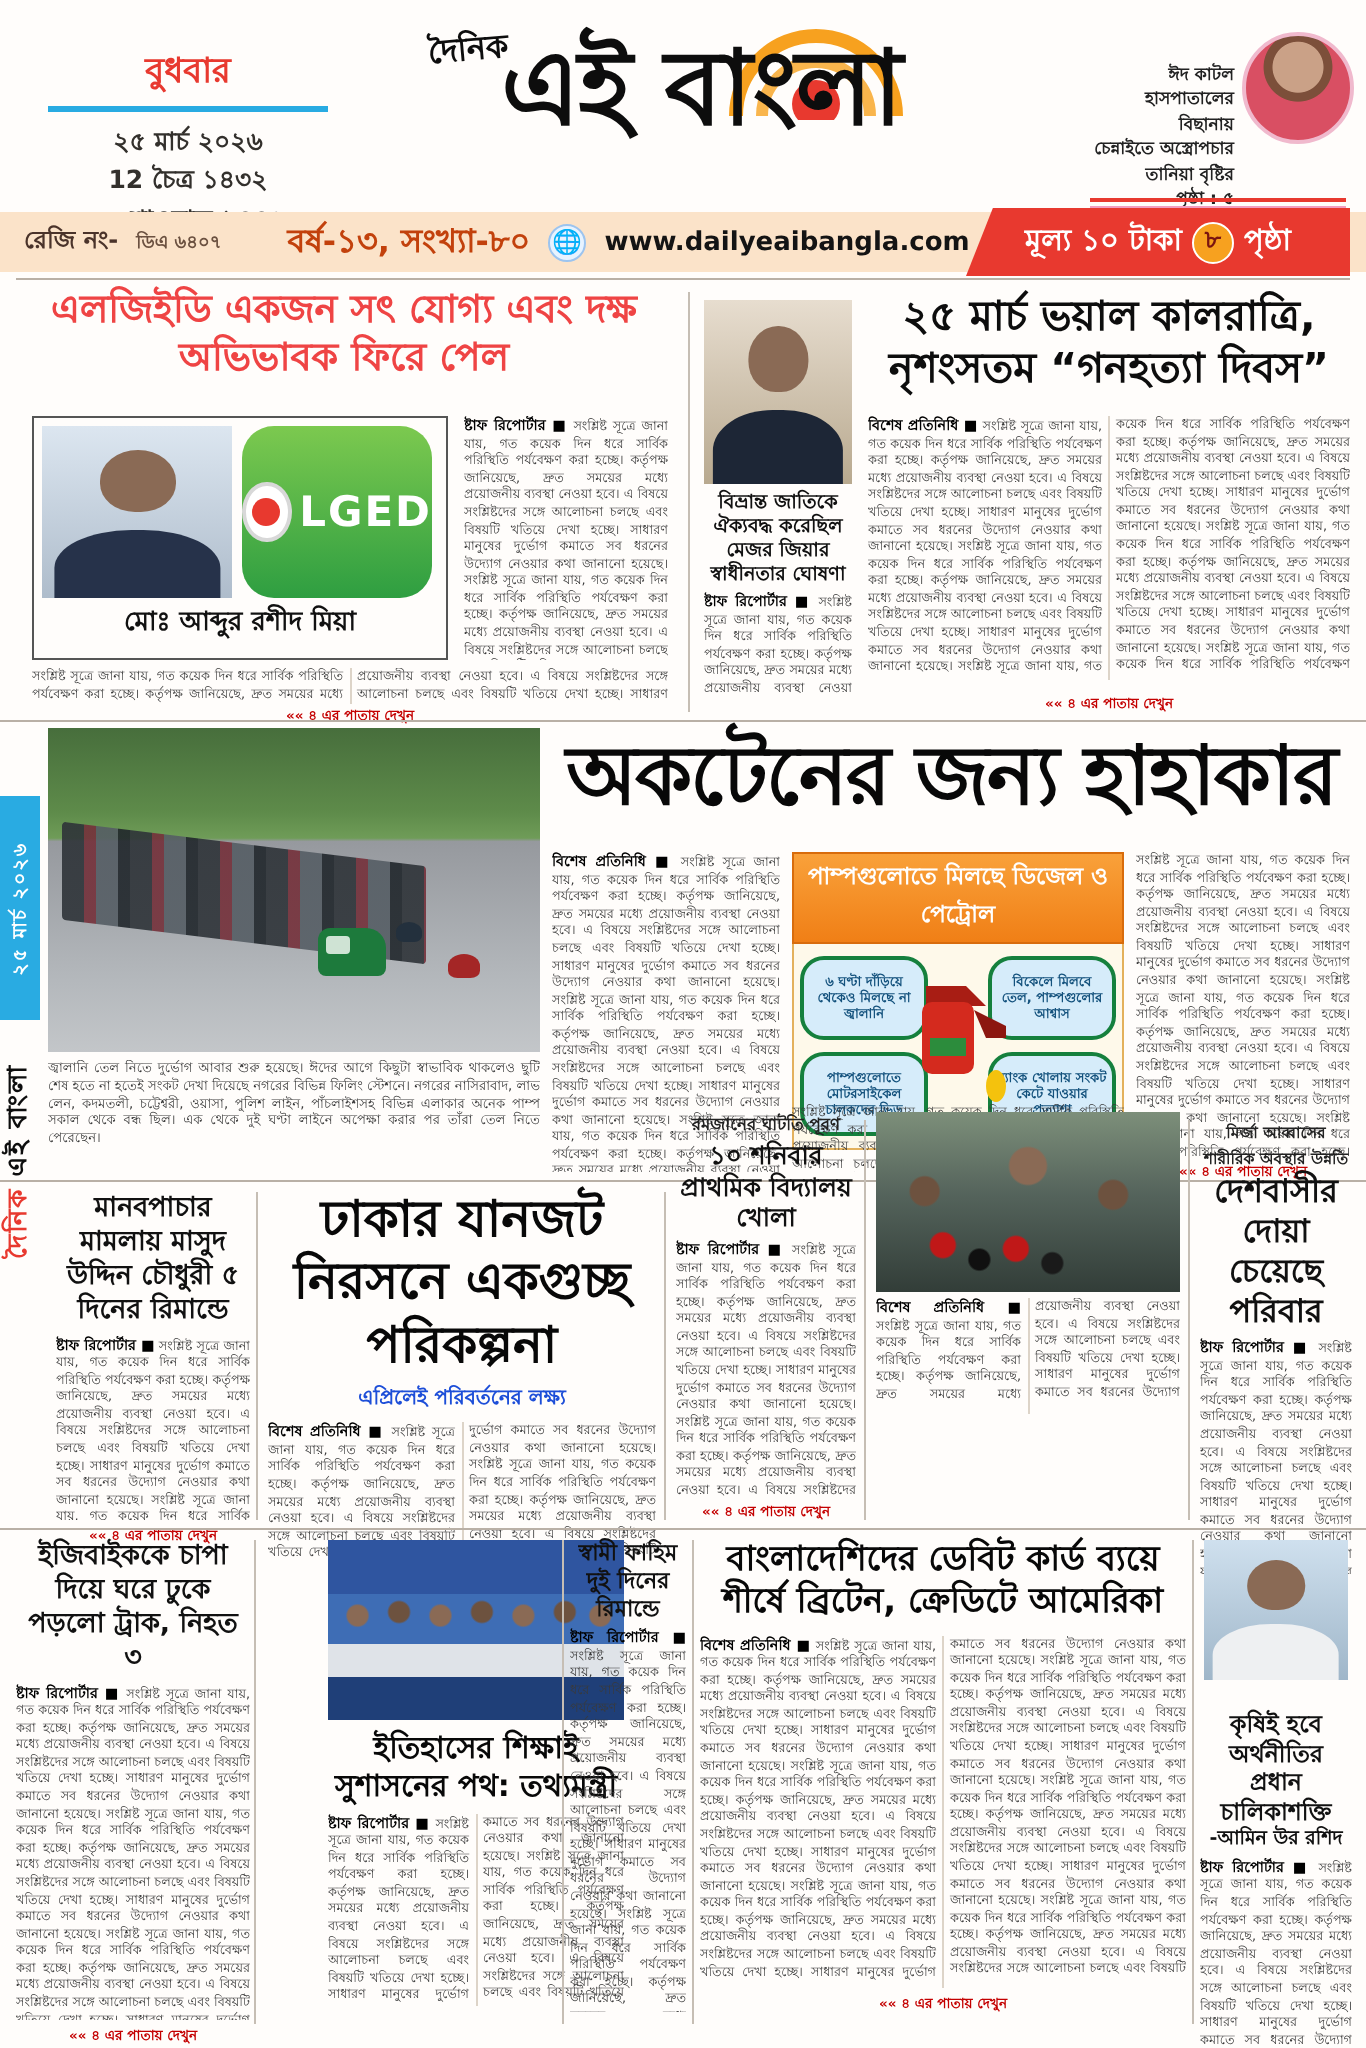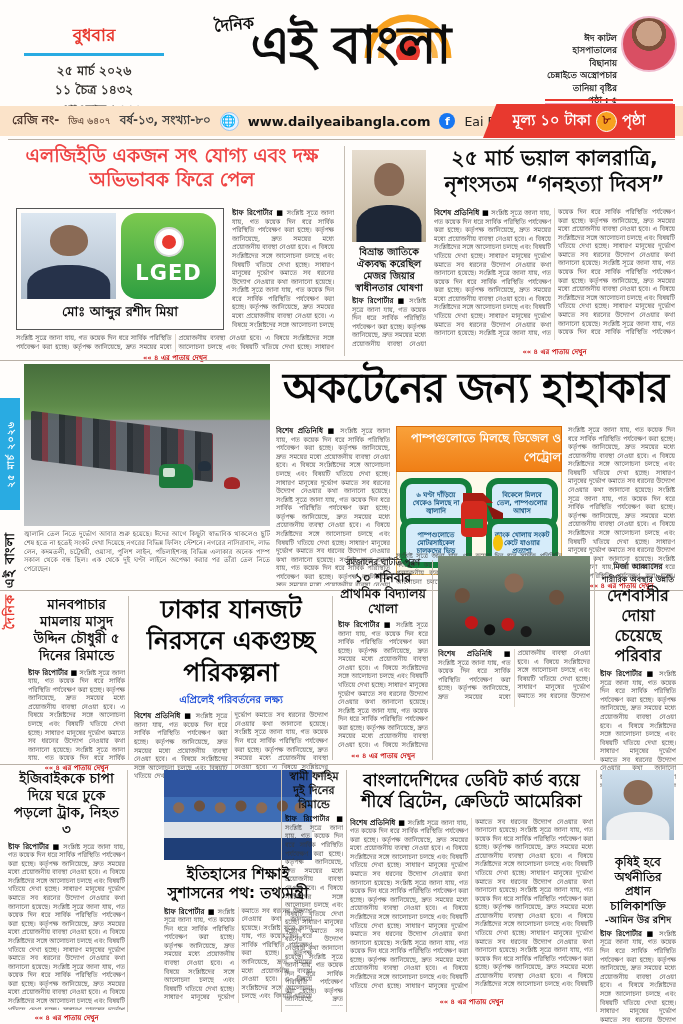--- a/index.html
+++ b/index.html
@@ -29,21 +29,21 @@
      background:radial-gradient(circle at 50% 30%,#caa187 0 28%,#7c4f3a 29% 38%,#d94f63 39% 100%);
      border:2px solid #f0b9cd;}
   .promo-bars{right:10px;top:99px;width:128px;}
   .bar1{height:2px;background:#e8392f;margin-bottom:2px;}
   .bar2{height:3px;background:#f29ec1;}
   
   .infobar{left:0;top:106px;width:683px;height:30px;background:#fbe3c9;display:flex;align-items:center;
      padding-left:12px;box-sizing:border-box;gap:9px;}
   .reg{font-size:12px;font-weight:bold;color:#4a3category2a;color:#4a332a;}
   .regv{font-size:9px;font-weight:bold;color:#6b5140;}
-  .issue{font-size:12px;font-weight:bold;color:#404040;}
+  .issue{font-size:16px;font-weight:bold;color:#c2410c;margin-left:24px;}
   .globe{width:17px;height:17px;border-radius:50%;background:#e7f3ff;color:#2a7de1;font-size:12px;
      display:flex;align-items:center;justify-content:center;border:1px solid #9cc4ef;}
   .site{font-size:13px;font-weight:bold;color:#141414;}
   .fb{width:16px;height:16px;border-radius:50%;background:#1877f2;color:#fff;font-weight:bold;font-size:11px;
      display:flex;align-items:center;justify-content:center;}
   .fbl{font-size:12.5px;color:#222;}
   .pricebox{position:absolute;right:8px;top:104px;height:34px;min-width:172px;background:#e8392f;
      display:flex;align-items:center;justify-content:center;gap:5px;color:#fff;font-weight:bold;font-size:14.5px;
      clip-path:polygon(7% 0,100% 0,100% 100%,0 100%);padding:0 10px;}
   .pgc{width:19px;height:19px;border-radius:50%;background:#f7a11f;color:#7a1410;display:flex;align-items:center;
@@ -52,21 +52,21 @@
   .ph{position:relative;overflow:hidden;background:#ccc;}
   .person::before{content:"";position:absolute;left:50%;top:14%;width:40%;height:36%;transform:translateX(-50%);
      background:#8a6a55;border-radius:50% 50% 46% 46%;}
   .person::after{content:"";position:absolute;left:50%;bottom:-8%;width:88%;height:48%;transform:translateX(-50%);
      background:#26324a;border-radius:46% 46% 0 0;}
   .p-blue{background:linear-gradient(180deg,#dce6f0,#aebccb);}
   .p-dark{background:linear-gradient(180deg,#e7ddcf,#b8a98f);}
   .p-dark.person::after{background:#1d2636;}
   .p-white{background:linear-gradient(180deg,#cfe0ee,#9fb6c9);}
   .p-white.person::after{background:#eef0f2;}
-  .lgedlogo{background:linear-gradient(180deg,#7cc94f,#2e9e41);border-radius:16px;display:flex;flex-direction:column;
+  .lgedlogo{background:linear-gradient(180deg,#7cc94f,#2e9e41);border-radius:16px;display:flex;flex-direction:row;
      align-items:center;justify-content:center;gap:4px;}
   .lged-emblem{width:26px;height:26px;border-radius:50%;background:#fff;border:2px solid #d8d8d8;position:relative;}
   .lged-emblem::after{content:"";position:absolute;left:50%;top:50%;width:14px;height:14px;transform:translate(-50%,-50%);
      background:#e8392f;border-radius:50%;}
   .lged-word{color:#fff;font-weight:800;font-size:21px;letter-spacing:1px;}
   .street{background:linear-gradient(180deg,#476e3c 0%,#5e8b4a 26%,#6f9c58 34%,#96999e 35%,#b4b8bc 78%,#c3c6c9 100%);}
   .queue{position:absolute;left:3%;top:36%;width:74%;height:30%;transform:skewY(7deg);opacity:.9;border-radius:2px;
      background:repeating-linear-gradient(90deg,#2e3338 0 11px,#74303a 11px 17px,#555d64 17px 28px,#20262b 28px 34px);}
   .cng{position:absolute;left:55%;top:62%;width:34px;height:24px;background:#1d7a3c;border-radius:6px 10px 4px 4px;}
   .cng::after{content:"";position:absolute;left:4px;top:4px;width:12px;height:9px;background:#cfe3d4;border-radius:2px;}
@@ -85,44 +85,44 @@
      radial-gradient(circle at 10% 42%,#8a6a55 0 5px,rgba(0,0,0,0) 6px),
      radial-gradient(circle at 24% 40%,#6d523f 0 5px,rgba(0,0,0,0) 6px),
      radial-gradient(circle at 38% 42%,#8a6a55 0 5px,rgba(0,0,0,0) 6px),
      radial-gradient(circle at 52% 40%,#6d523f 0 5px,rgba(0,0,0,0) 6px),
      radial-gradient(circle at 66% 42%,#8a6a55 0 5px,rgba(0,0,0,0) 6px),
      radial-gradient(circle at 80% 40%,#6d523f 0 5px,rgba(0,0,0,0) 6px),
      radial-gradient(circle at 92% 42%,#8a6a55 0 5px,rgba(0,0,0,0) 6px),
      linear-gradient(180deg,#2f55a0 0 30%,#3e6db5 30% 58%,#dfe3e8 58% 76%,#1f3f78 76% 100%);}
   
   .info-head{background:linear-gradient(180deg,#f9a13a,#f07f16);color:#fff;font-weight:bold;font-size:11.5px;
-     text-align:right;padding:3px 0;border:1px solid #d86c0c;}
+     text-align:center;padding:3px 0;border:1px solid #d86c0c;}
   .info-body{position:relative;background:#fef9ea;border:1px solid #e3b15c;border-top:0;height:102px;}
-  .bub{position:absolute;width:56px;height:34px;background:#d6ecfa;border:6px solid #15803d;border-radius:12px;
+  .bub{position:absolute;width:56px;height:34px;background:#d6ecfa;border:2px solid #15803d;border-radius:12px;
      font-size:6.6px;font-weight:bold;color:#14527d;display:flex;align-items:center;justify-content:center;
      text-align:center;padding:2px;line-height:1.25;}
   
   .strip-date{left:0;top:398px;width:20px;height:112px;background:#29abe2;color:#fff;display:flex;align-items:center;
      justify-content:center;}
   .vtext{writing-mode:vertical-rl;transform:rotate(180deg);font-size:9.5px;font-weight:bold;letter-spacing:1px;}
   .strip-logo{left:0;top:516px;width:20px;height:130px;display:flex;flex-direction:column;align-items:center;justify-content:center;}
   .strip-logo .vtext{color:#0d0d0d;font-size:13px;}
   .strip-logo .vtext .red{color:#e8392f;}
   caption,figure{margin:0;padding:0;}
 </style>
 </head>
 <body>
 
 <div class="page">
 
   <div class="abs datebox">
     <div class="day">বুধবার</div>
     <div class="blueline"></div>
     <div class="dline">২৫ মার্চ ২০২৬</div>
-    <div class="dline">১১ চৈত্র ১৪৩২</div>
+    <div class="dline">12 চৈত্র ১৪৩২</div>
     <div class="dline">০৫ শাওয়াল ১৪৪৭</div>
   </div>
 
   <div class="abs masthead">
     <div class="daily">দৈনিক</div>
     <svg class="sun" width="126" height="58" viewBox="0 0 126 58">
       <path d="M23 56 A40 40 0 0 1 103 56" stroke="#f7a11f" stroke-width="7" fill="none"></path>
       <path d="M36 56 A27 27 0 0 1 90 56" stroke="#f9b54c" stroke-width="6" fill="none"></path>
       <circle cx="63" cy="50" r="12" fill="#e8392f"></circle>
     </svg>

